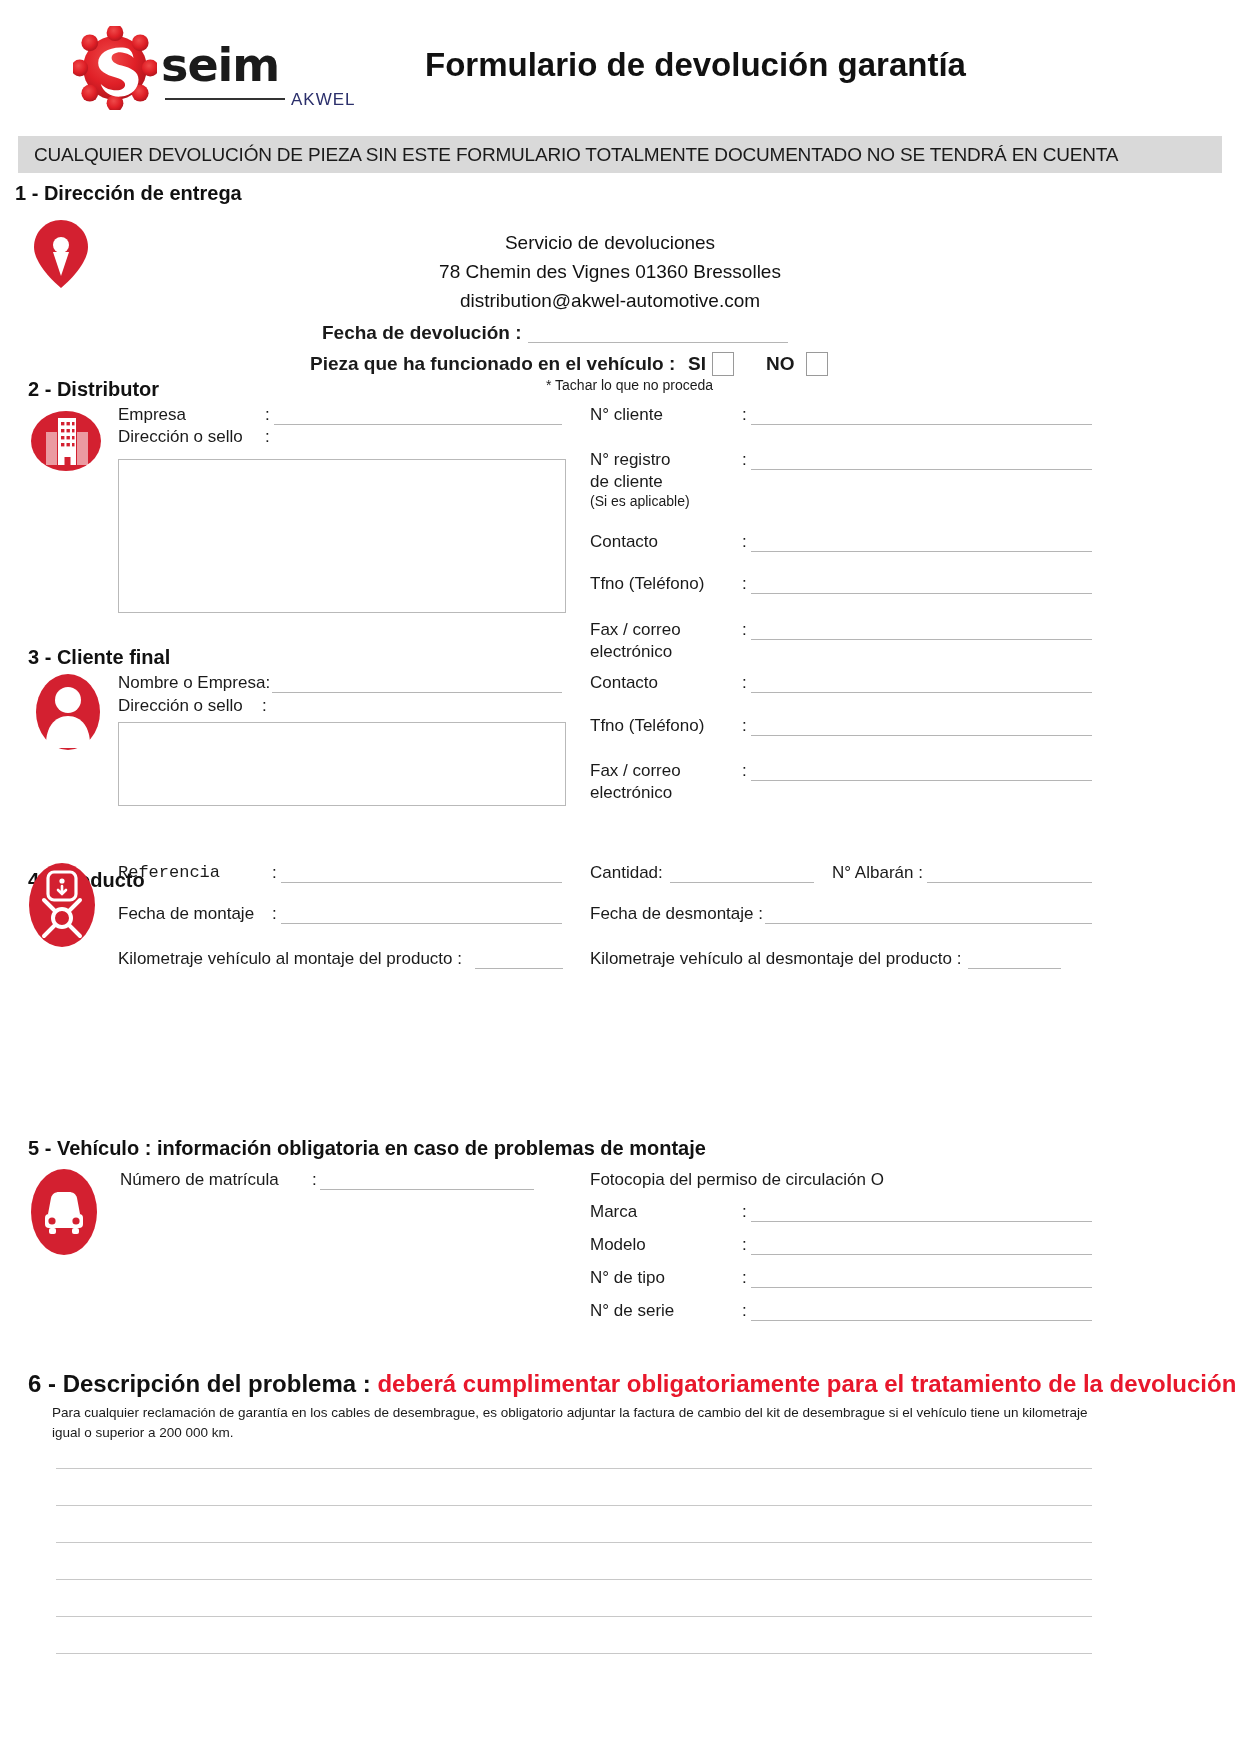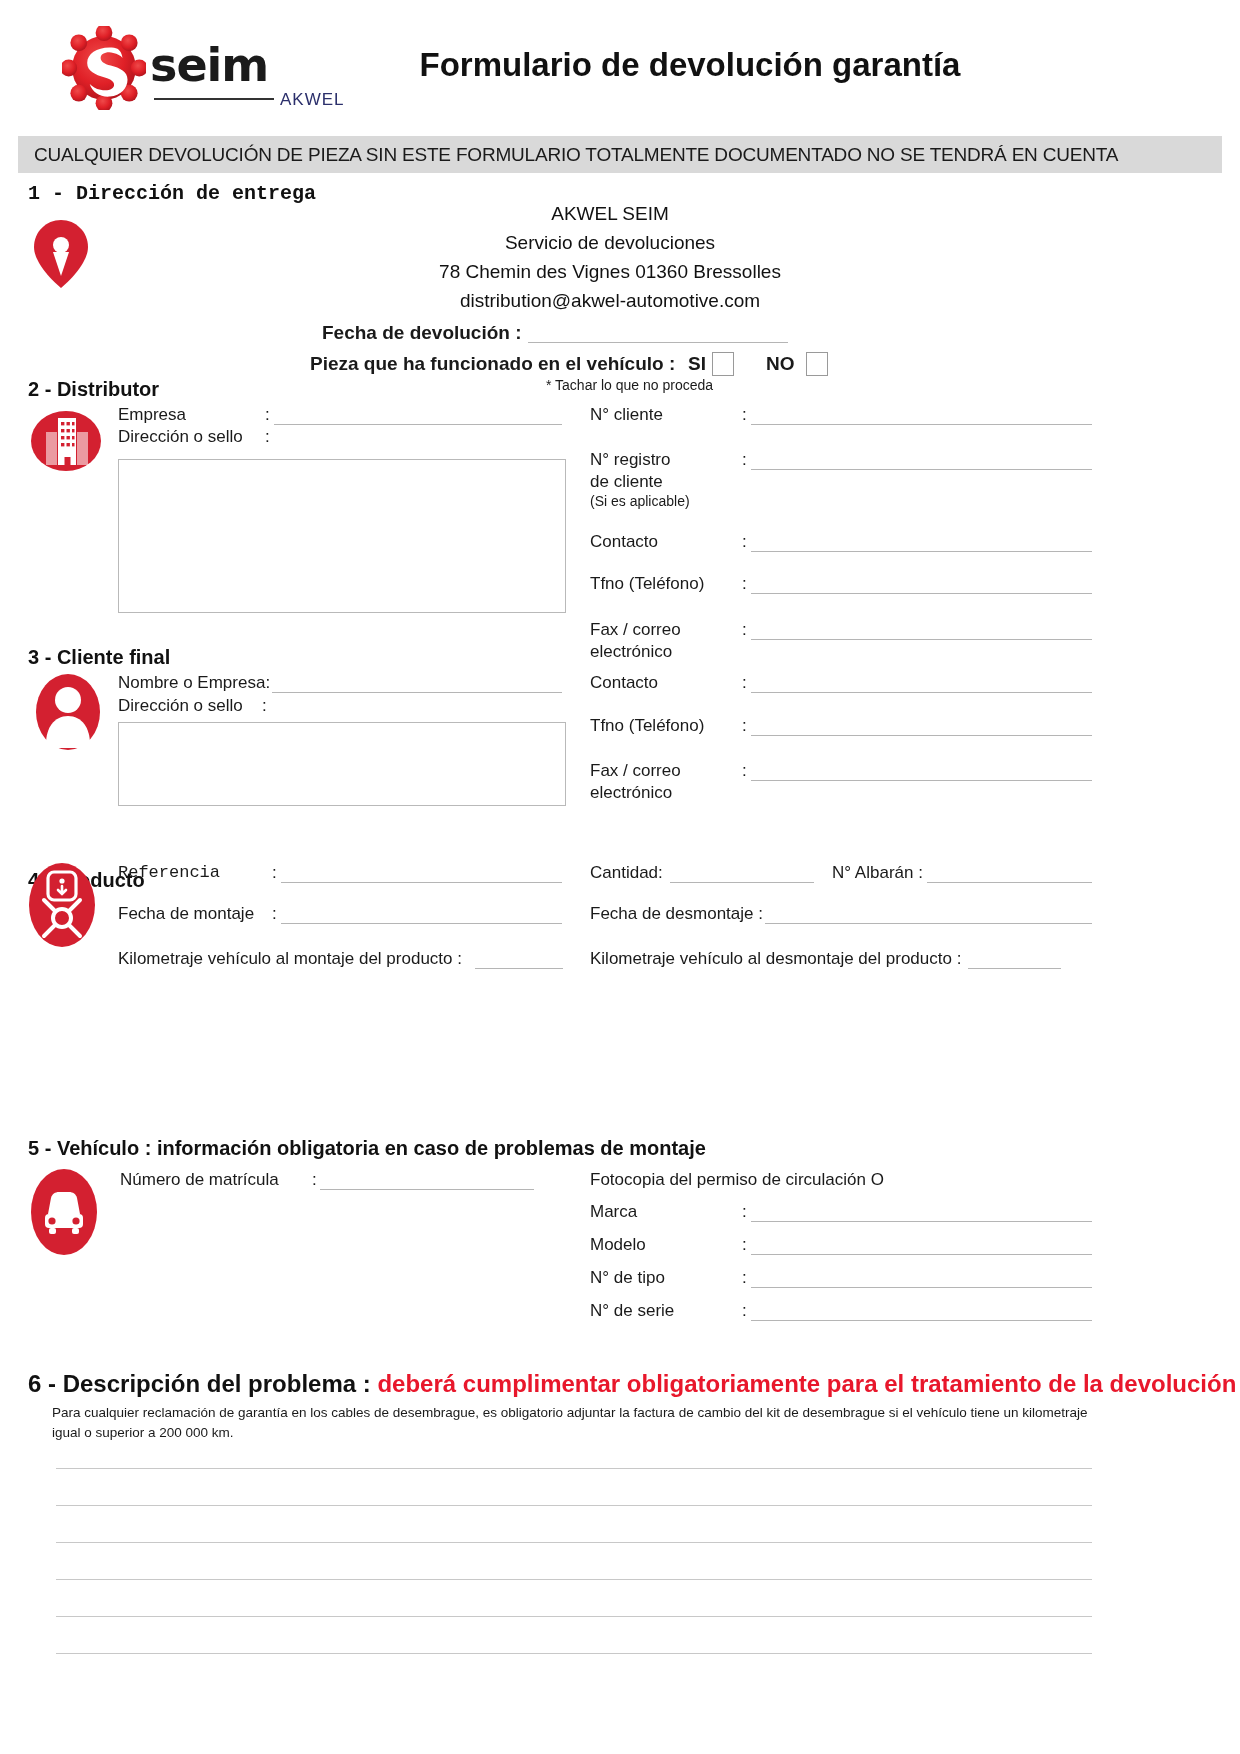--- a/index.html
+++ b/index.html
@@ -12,20 +12,21 @@
     font-family: "Liberation Sans", sans-serif;
     color: #1a1a1a;
   }
   .page {
     position: relative;
     width: 1240px;
     height: 1754px;
     background: #ffffff;
     overflow: hidden;
     box-sizing: border-box;
+    padding-left: 11px;
   }
 
   
   .header {
     position: relative;
     height: 130px;
     padding: 0;
   }
   .logo-wrap {
     position: absolute;
@@ -224,29 +225,28 @@
       </svg>
       <div class="logo-text">seim</div>
       <div class="logo-rule"></div>
       <div class="logo-akwel">AKWEL</div>
     </div>
     <div class="doc-title">Formulario de devolución garantía</div>
   </div>
 
   <div class="notice-bar">CUALQUIER DEVOLUCIÓN DE PIEZA SIN ESTE FORMULARIO TOTALMENTE DOCUMENTADO NO SE TENDRÁ EN CUENTA</div>
 
-  <div class="section-title" style="left:28px; top:182px;font-family:Liberation Mono, monospace;">1 - Dirección de entrega</div>
+  <div class="section-title" style="left:15px; top:182px;">1 - Dirección de entrega</div>
 
   <svg class="icon" style="left:30px; top:218px; width:62px; height:72px;" viewBox="0 0 60 72">
     <path d="M30 2 C15 2 3 14 3 29 C3 48 30 70 30 70 C30 70 57 48 57 29 C57 14 45 2 30 2 Z" fill="#d32030"></path>
     <circle cx="30" cy="27" r="8" fill="#ffffff"></circle>
     <path d="M22 34 L30 58 L38 34 Z" fill="#ffffff"></path>
   </svg>
 
-  <div class="addr" style="top:203px;">AKWEL SEIM</div>
   <div class="addr" style="top:232px;">Servicio de devoluciones</div>
   <div class="addr" style="top:261px;">78 Chemin des Vignes 01360 Bressolles</div>
   <div class="addr" style="top:290px;">distribution@akwel-automotive.com</div>
 
   <div class="lbl bold" style="left:322px; top:322px;">Fecha de devolución :</div>
   <div class="rule" style="left:528px; top:342px; width:260px;"></div>
 
   <div class="lbl bold" style="left:310px; top:353px;">Pieza que ha funcionado en el vehículo :</div>
   <div class="lbl bold" style="left:688px; top:353px;">SI</div>
   <div class="checkbox" style="left:712px; top:352px;"></div>

